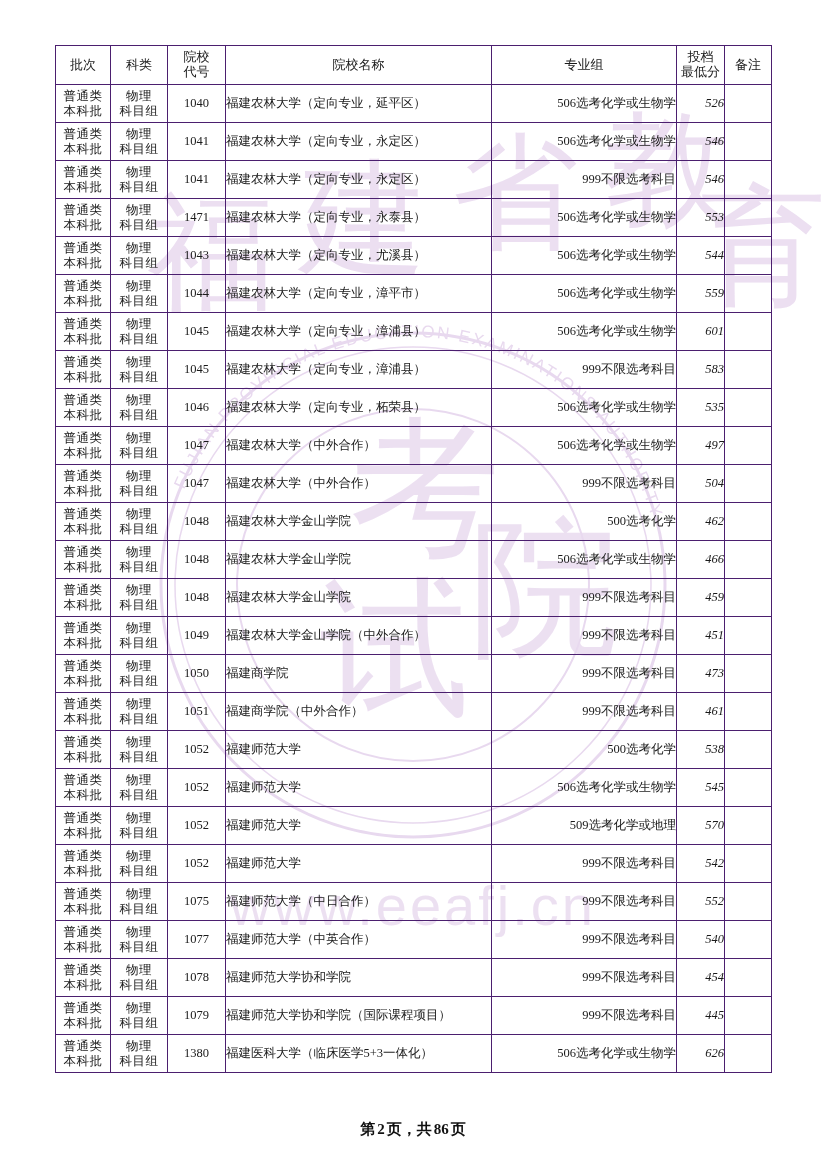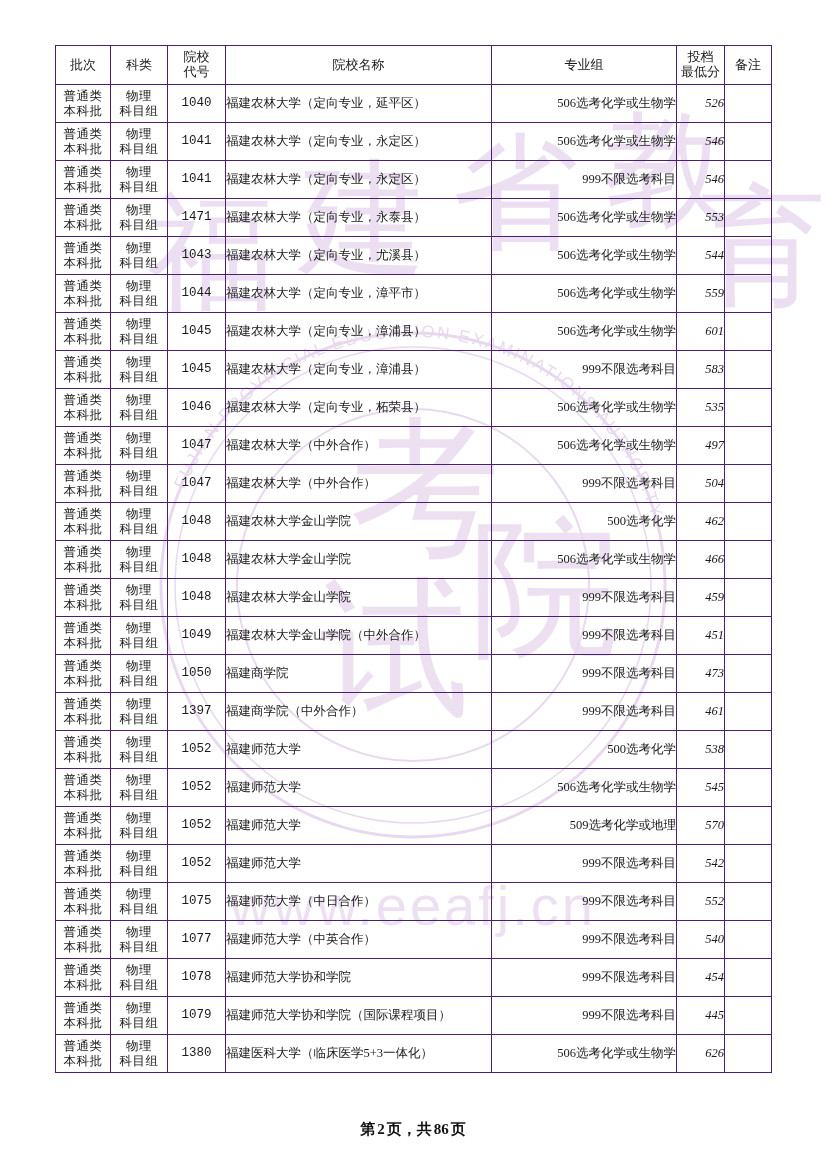--- a/index.html
+++ b/index.html
@@ -73,21 +73,20 @@
     font-size: 12px;
     letter-spacing: 0.5px;
   }
   td.cell-batch span, td.cell-subject span {
     display: block;
     line-height: 1.2;
   }
   td.cell-code {
     text-align: center;
     font-size: 12.5px;
-    font-family: Liberation Mono, monospace;
   }
   td.cell-school {
     text-align: left;
     padding-left: 6px;
     font-size: 12.5px;
   }
   td.cell-major {
     text-align: right;
     padding-left: 4px;
     font-size: 12.5px;
@@ -423,21 +422,21 @@
         </tr>
         <tr>
           <td class="cell-batch">
             <span>普通类</span>
             <span>本科批</span>
           </td>
           <td class="cell-subject">
             <span>物理</span>
             <span>科目组</span>
           </td>
-          <td class="cell-code">1397</td>
+          <td class="cell-code">1051</td>
           <td class="cell-school">福建商学院（中外合作）</td>
           <td class="cell-major"><span class="mg-code">999</span><span>不限选考科目</span></td>
           <td class="cell-score">461</td>
           <td class="cell-remark"></td>
         </tr>
         <tr>
           <td class="cell-batch">
             <span>普通类</span>
             <span>本科批</span>
           </td>

